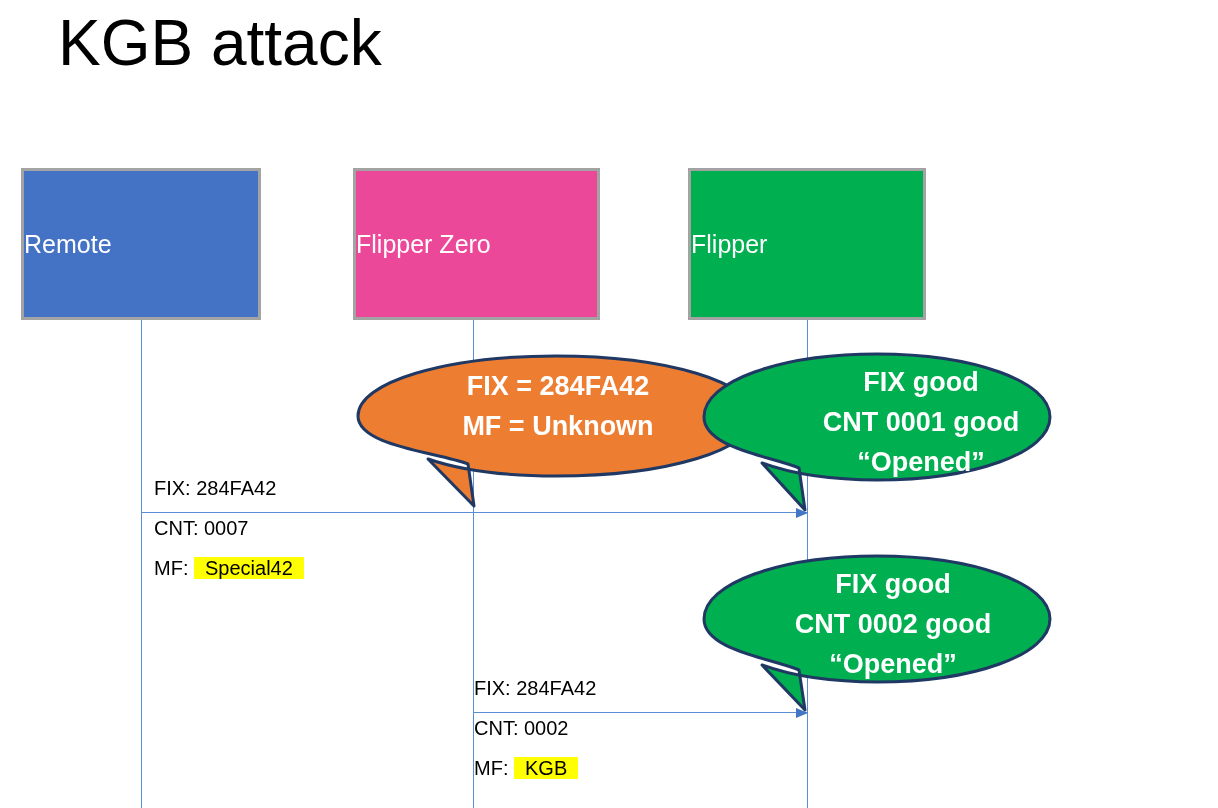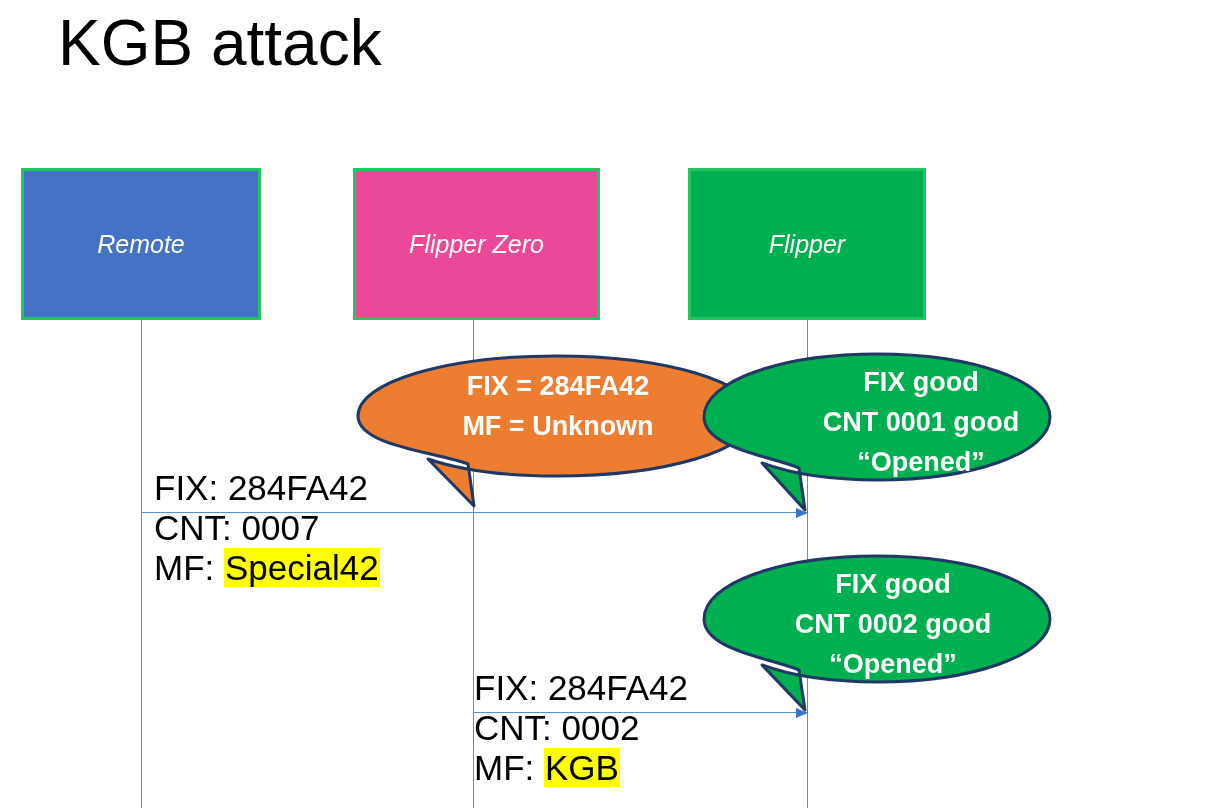--- a/index.html
+++ b/index.html
@@ -29,25 +29,24 @@
     letter-spacing: 0px;
     line-height: 1.1;
     white-space: nowrap;
     margin-left: 28px;
   }
 
   
   .actor-box {
     position: absolute;
     box-sizing: border-box;
-    border: 3px solid #22c55e;
+    border: 3px solid #a3a3a3;
     display: flex;
     align-items: center;
-    justify-content: center;
-    font-style: italic;
+    justify-content: flex-start;
   }
   .actor-label {
     color: #ffffff;
     font-size: 25px;
     font-weight: 400;
     line-height: 1.2;
     text-align: center;
     white-space: nowrap;
   }
 
@@ -81,29 +80,29 @@
     border-top: 5.5px solid transparent;
     border-bottom: 5.5px solid transparent;
     border-left: 12px solid #4176C4;
   }
   #msg-arrow-1 { left: 142px; top: 512px; width: 665px; }
   #msg-arrow-2 { left: 474px; top: 712px; width: 333px; }
 
   
   .msg-label {
     position: absolute;
-    font-size: 35px;
+    font-size: 20px;
     color: #000000;
     line-height: 40px;
     white-space: nowrap;
   }
   .msg-label .line { display: block; }
   .hl {
     background: #FFFF00;
-    padding: 0 1px;
+    padding: 0 11px;
   }
   #msg-label-1 { left: 154px; top: 468px; }
   #msg-label-2 { left: 474px; top: 668px; }
 
   
   .callout {
     position: absolute;
   }
   .callout svg { display: block; overflow: visible; }
   .callout-text {

